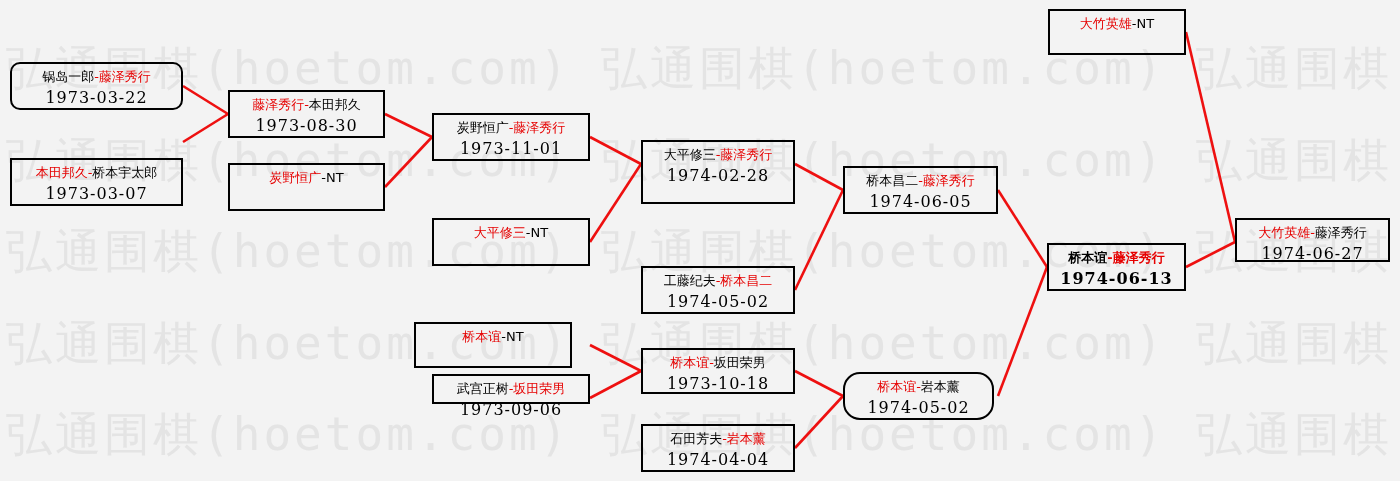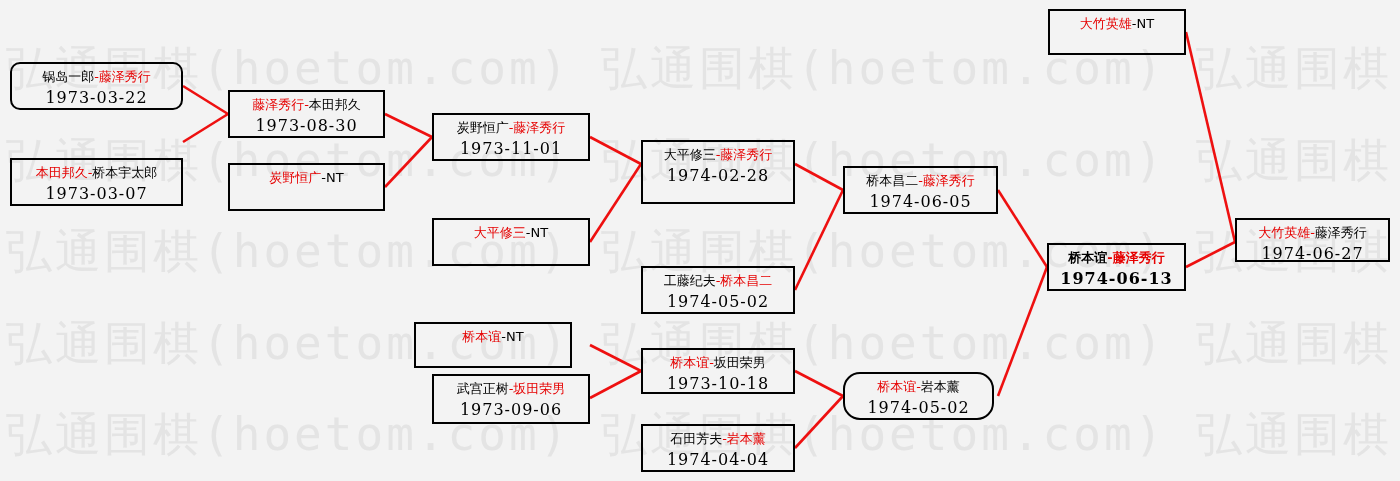--- a/index.html
+++ b/index.html
@@ -76,21 +76,21 @@
     <div class="box" style="left: 432px; top: 113px; width: 158px; height: 48px;">
       <div class="players"><span class="blk">炭野恒广</span><span class="red">-藤泽秀行</span></div>
       <div class="date">1973-11-01</div>
     </div>
     <div class="box" style="left: 432px; top: 218px; width: 158px; height: 48px;">
       <div class="players"><span class="red">大平修三</span><span class="blk">-NT</span></div>
     </div>
     <div class="box" style="left: 414px; top: 322px; width: 158px; height: 46px;">
       <div class="players"><span class="red">桥本谊</span><span class="blk">-NT</span></div>
     </div>
-    <div class="box" style="left: 432px; top: 374px; width: 158px; height: 50px;">
+    <div class="box" style="left: 432px; top: 374px; width: 158px; height: 30px;">
       <div class="players"><span class="blk">武宫正树</span><span class="red">-坂田荣男</span></div>
       <div class="date">1973-09-06</div>
     </div>
     <div class="box" style="left: 641px; top: 140px; width: 154px; height: 64px;">
       <div class="players"><span class="blk">大平修三</span><span class="red">-藤泽秀行</span></div>
       <div class="date">1974-02-28</div>
     </div>
     <div class="box" style="left: 641px; top: 266px; width: 154px; height: 48px;">
       <div class="players"><span class="blk">工藤纪夫</span><span class="red">-桥本昌二</span></div>
       <div class="date">1974-05-02</div>

